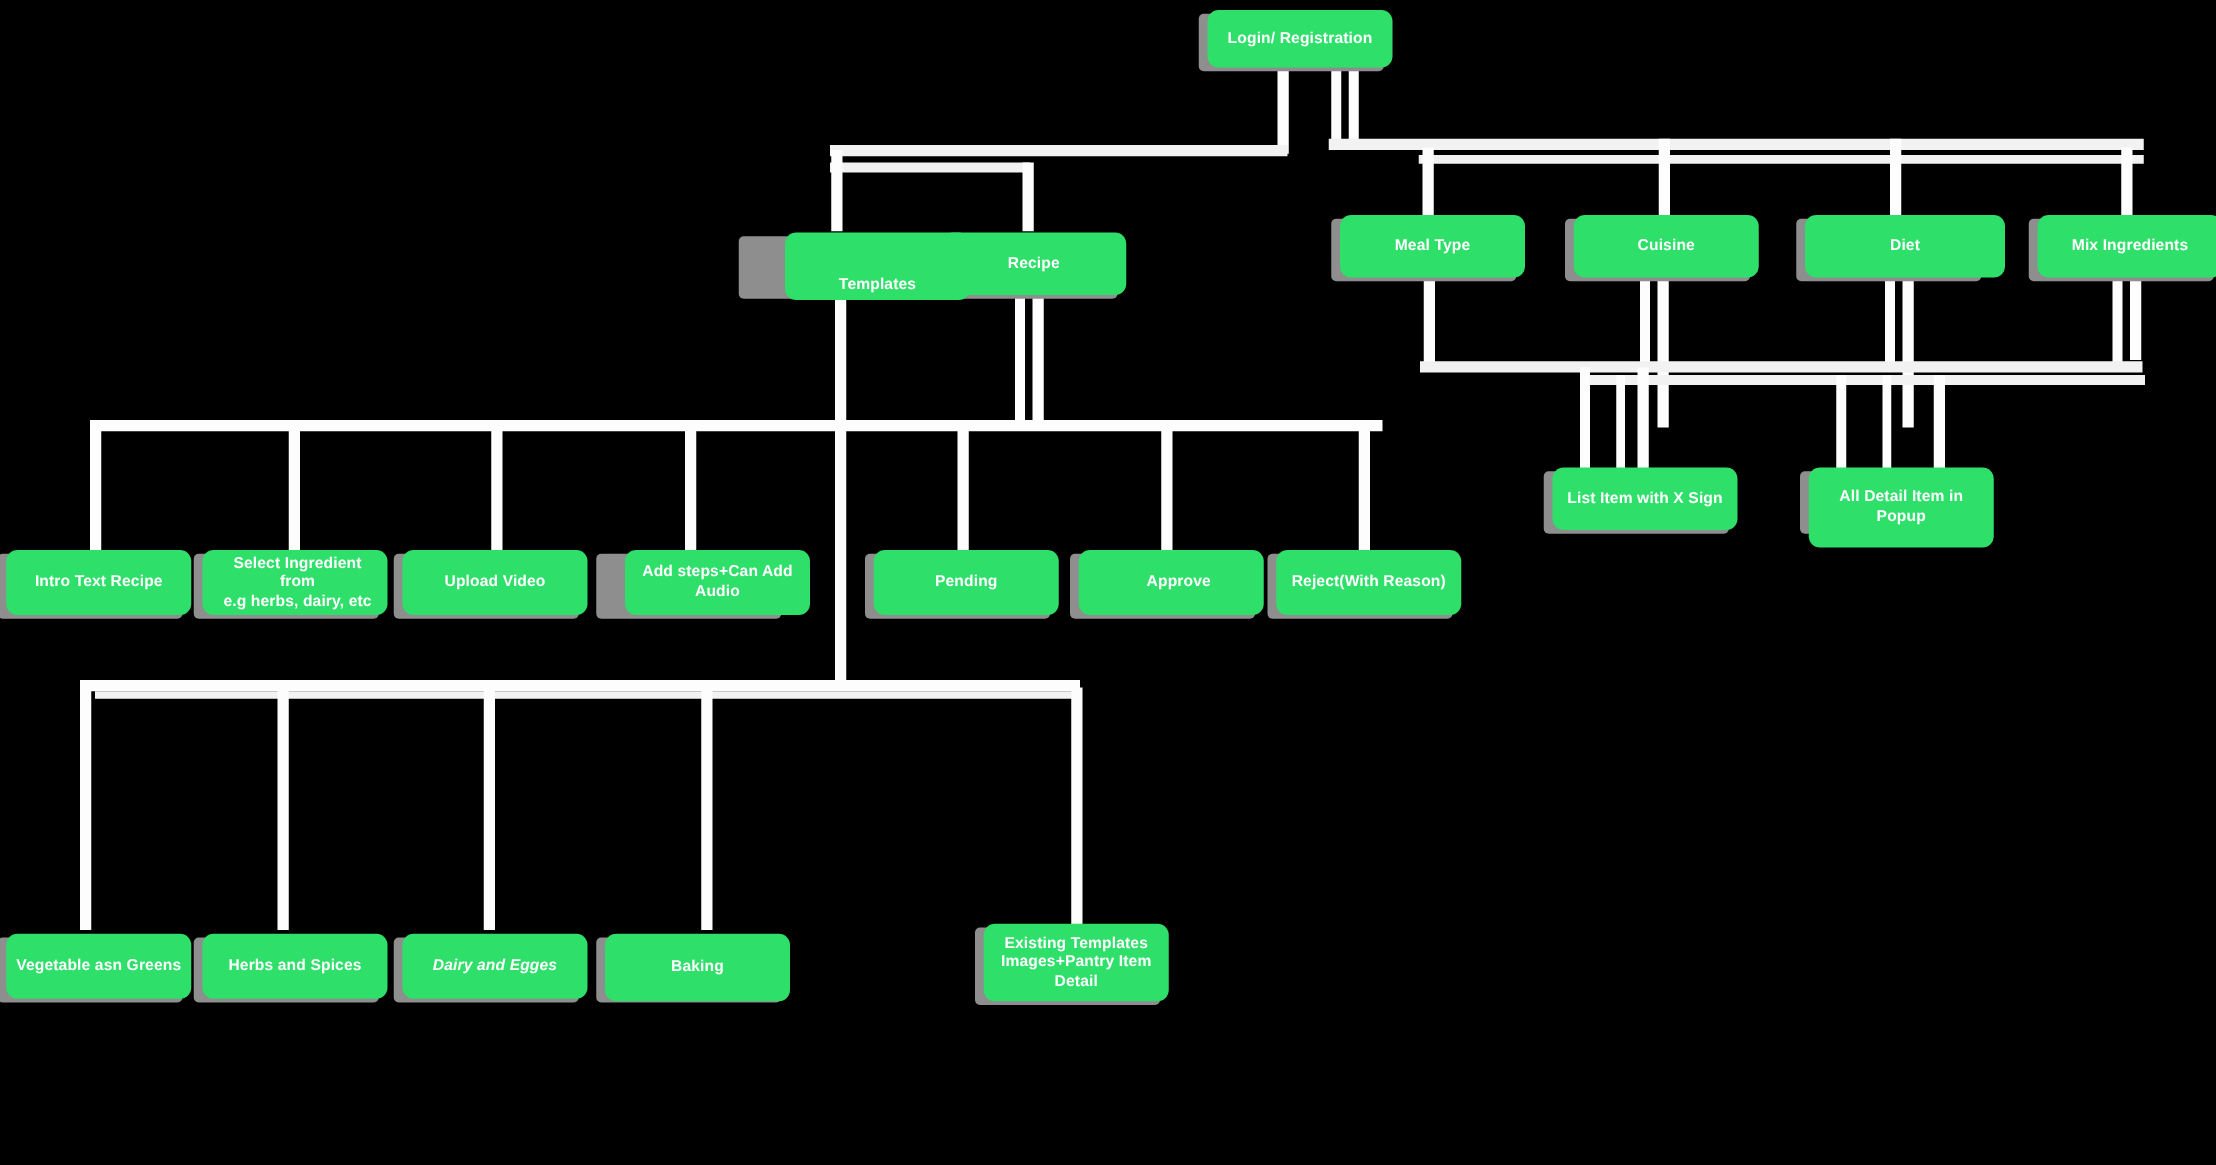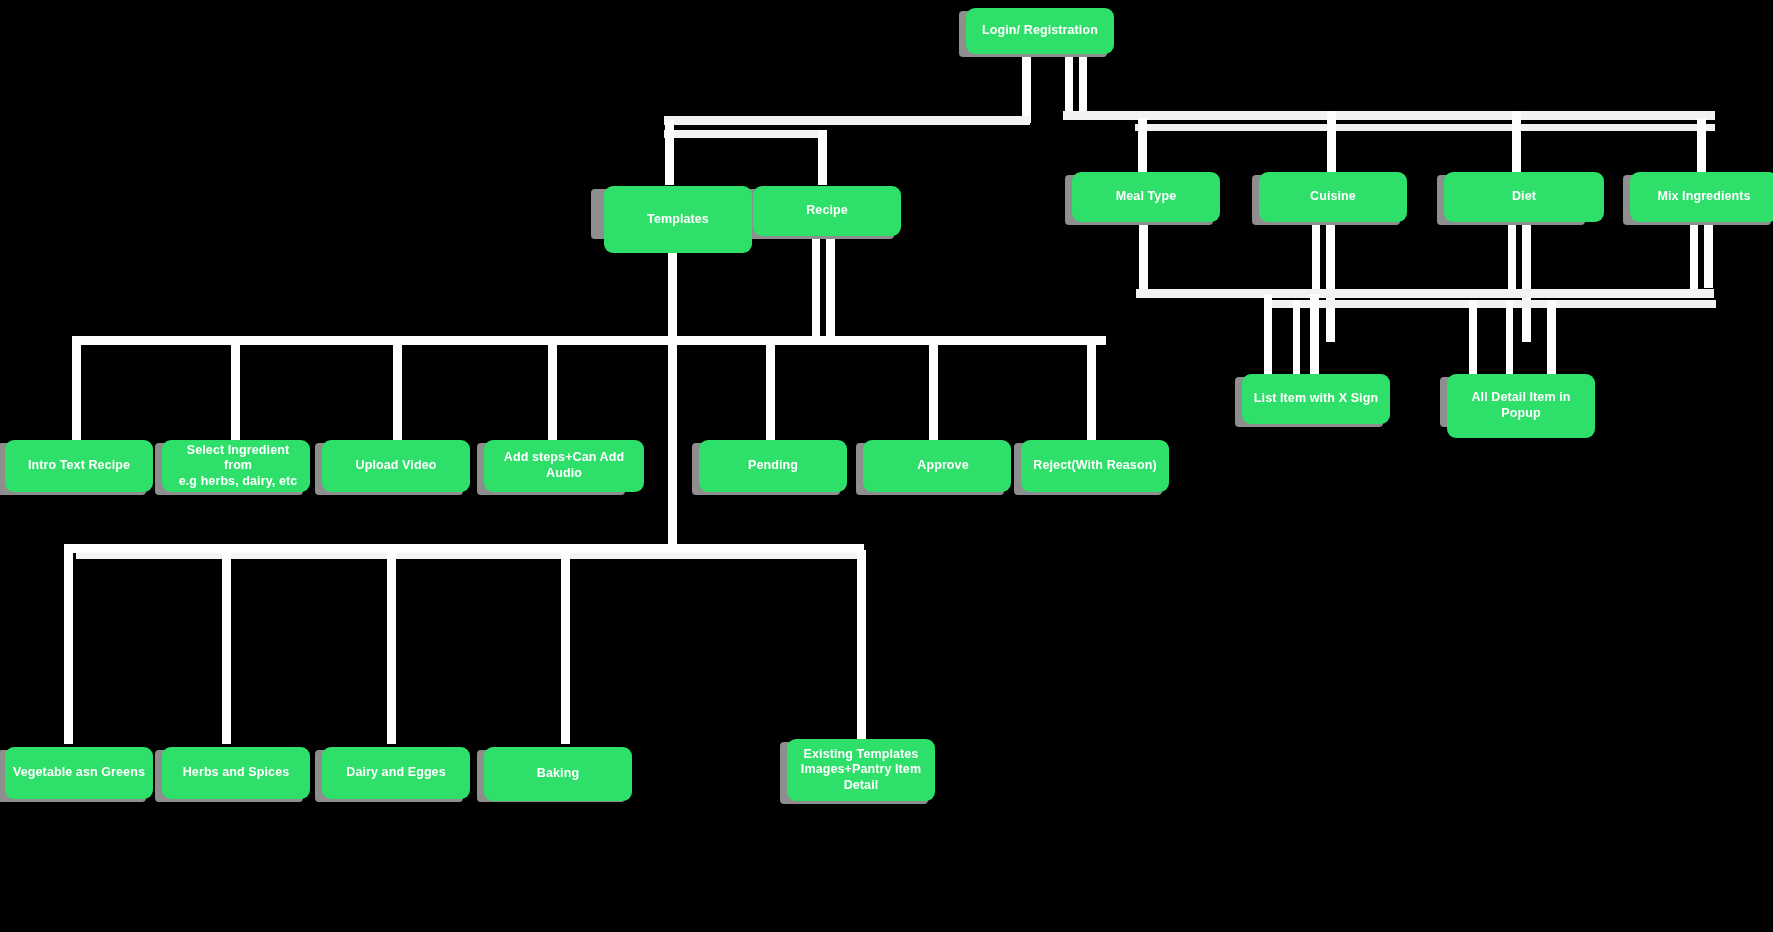--- a/index.html
+++ b/index.html
@@ -141,21 +141,21 @@
   <div class="shadow" style="left:-2px;   top:750px; width:148px; height:52px;"></div>
   <div class="shadow" style="left:155px;  top:750px; width:148px; height:52px;"></div>
   <div class="shadow" style="left:315px;  top:750px; width:148px; height:52px;"></div>
   <div class="shadow" style="left:477px;  top:750px; width:148px; height:52px;"></div>
   <div class="shadow" style="left:780px;  top:742px; width:148px; height:62px;"></div>
 
   <div class="node" style="left:966px; top:8px; width:148px; height:46px;">
     <span class="node-label">Login/ Registration</span>
   </div>
 
-  <div class="node" style="left:604px; top:186px; width:148px; height:67px;">
+  <div class="node" style="left:628px; top:186px; width:148px; height:54px;align-items:flex-end;">
     <span class="node-label">Templates</span>
   </div>
 
   <div class="node" style="left:753px; top:186px; width:148px; height:50px;">
     <span class="node-label">Recipe</span>
   </div>
 
   <div class="node" style="left:1072px; top:172px; width:148px; height:50px;">
     <span class="node-label">Meal Type</span>
   </div>
@@ -186,21 +186,21 @@
 
   <div class="node" style="left:162px; top:440px; width:148px; height:52px;padding-left:12px;">
     <span class="node-label">Select Ingredient from
 e.g herbs, dairy, etc</span>
   </div>
 
   <div class="node" style="left:322px; top:440px; width:148px; height:52px;">
     <span class="node-label">Upload Video</span>
   </div>
 
-  <div class="node" style="left:484px; top:440px; width:160px; height:52px;">
+  <div class="node" style="left:500px; top:440px; width:148px; height:52px;">
     <span class="node-label">Add steps+Can Add Audio</span>
   </div>
 
   <div class="node" style="left:699px; top:440px; width:148px; height:52px;">
     <span class="node-label">Pending</span>
   </div>
 
   <div class="node" style="left:863px; top:440px; width:148px; height:52px;padding-left:20px;">
     <span class="node-label">Approve</span>
   </div>
@@ -210,21 +210,21 @@
   </div>
 
   <div class="node" style="left:5px; top:747px; width:148px; height:52px;">
     <span class="node-label">Vegetable asn Greens</span>
   </div>
 
   <div class="node" style="left:162px; top:747px; width:148px; height:52px;">
     <span class="node-label">Herbs and Spices</span>
   </div>
 
-  <div class="node" style="left:322px; top:747px; width:148px; height:52px;">
+  <div class="node" style="left:322px; top:747px; width:148px; height:52px;font-style:italic;">
     <span class="node-label">Dairy and Egges</span>
   </div>
 
   <div class="node" style="left:484px; top:747px; width:148px; height:54px;">
     <span class="node-label">Baking</span>
   </div>
 
   <div class="node" style="left:787px; top:739px; width:148px; height:62px;">
     <span class="node-label">Existing Templates
 Images+Pantry Item Detail</span>

